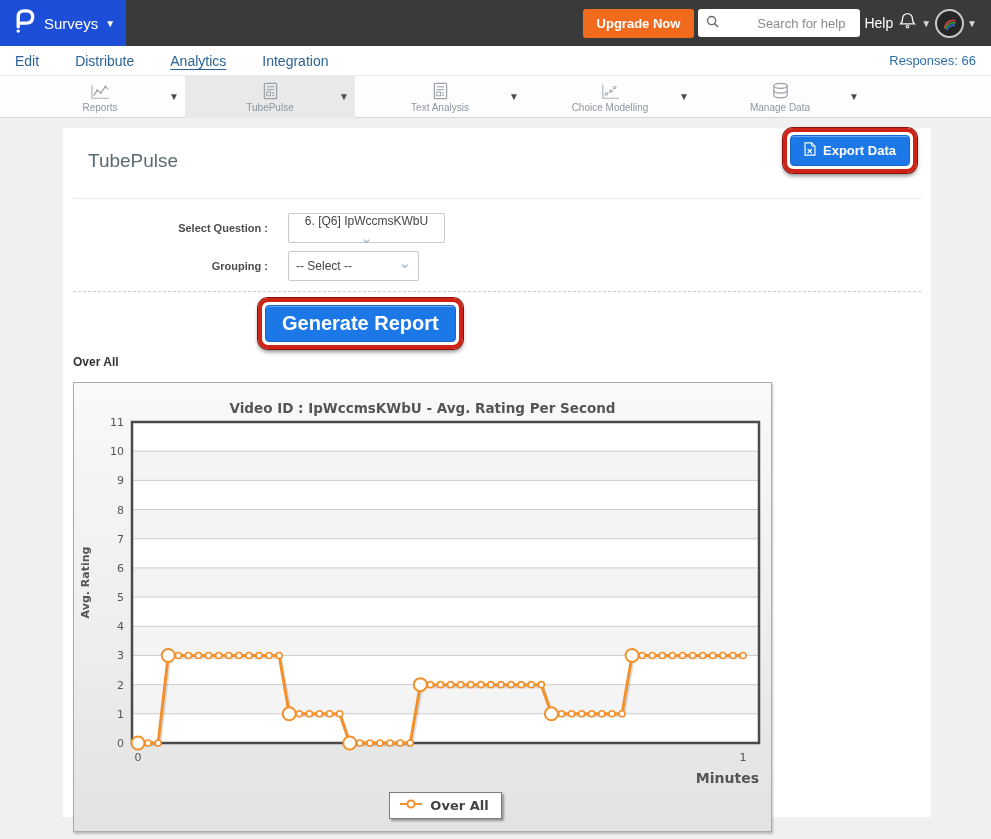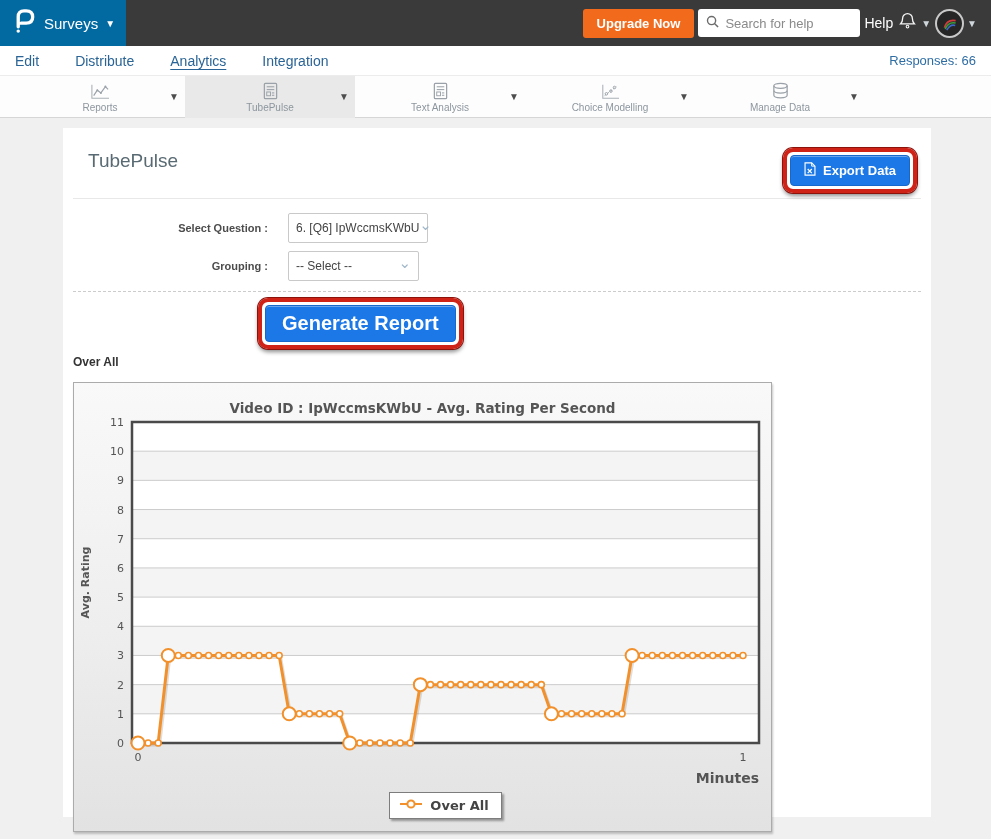--- a/index.html
+++ b/index.html
@@ -2,32 +2,32 @@
 <html><head>
 <meta charset="utf-8">
 <style>
   * { margin:0; padding:0; box-sizing:border-box; }
   html,body { width:991px; height:839px; }
   body { font-family:"Liberation Sans", sans-serif; background:#f0f0f0; overflow:hidden; }
   .page { position:relative; width:991px; height:839px; }
 
   
   .topnav { height:46px; background:#3a3a3a; display:flex; align-items:center; }
-  .brand { width:126px; height:46px; background:#0369a1; display:flex; align-items:center; justify-content:center; gap:7px; cursor:pointer; }
+  .brand { width:126px; height:46px; background:#1d4ed8; display:flex; align-items:center; justify-content:center; gap:7px; cursor:pointer; }
   .brand .product { color:#fff; font-size:15px; }
   .caret { color:#cfd6dc; font-size:10px; }
   .brand .caret { color:#fff; }
   .crumbs { display:flex; align-items:center; gap:12px; margin-left:26px; font-size:14px; }
   .crumb-parent { color:#7f97a8; cursor:pointer; }
   .crumb-sep { color:#8a8a8a; font-size:13px; }
   .crumb-current { color:#ffffff; }
   .topnav-right { margin-left:auto; display:flex; align-items:center; gap:4px; padding-right:14px; }
   .upgrade-btn { background:#f26b1d; color:#fff; font-weight:bold; font-size:13px; border:none; border-radius:3px; padding:7px 14px; cursor:pointer; }
   .searchbox { display:flex; align-items:center; background:#fff; border-radius:3px; height:28px; width:162px; padding:0 8px; gap:6px; }
-  .searchbox input { border:none; outline:none; font-size:13px; width:120px; font-family:"Liberation Sans",sans-serif; color:#333; }
+  .searchbox input { border:none; outline:none; font-size:13px; width:120px; font-family:"Liberation Sans",sans-serif; color:#333;text-align:right; }
   .searchbox input::placeholder { color:#8a8a8a; }
   .help-label { color:#fff; font-size:14px; cursor:pointer; }
   .iconbtn { display:flex; align-items:center; gap:3px; cursor:pointer; }
   .avatar { width:29px; height:29px; border-radius:50%; background:#262626; border:2px solid #c9c9c9; display:flex; align-items:center; justify-content:center; }
 
   
   .subnav { height:30px; background:#fff; display:flex; align-items:center; padding:0 15px; border-bottom:1px solid #ececec; }
   .subnav-item { color:#2a6496; font-size:14px; margin-right:36px; cursor:pointer; }
   .subnav-item.active { text-decoration:underline; text-underline-offset:3px; }
   .responses { margin-left:auto; color:#2e6da4; font-size:13px; }
@@ -39,29 +39,29 @@
   .tab .tab-label { font-size:10px; color:#8d969e; margin-top:1px; }
   .tab .tab-caret { position:absolute; right:6px; top:15px; color:#4d4d4d; font-size:10px; }
   .tab .tab-icon { height:19px; display:flex; align-items:flex-end; }
 
   
   .card { position:absolute; left:63px; top:128px; width:868px; height:689px; background:#fff; }
   .card-header { position:relative; height:58px; padding:22px 10px 0 25px; }
   .page-title { font-size:19px; color:#596a73; }
   .ring { display:inline-block; border:4px solid #cf2318; border-radius:10px; padding:3px; box-shadow:0 0 0 1px #8c130c, 0 3px 4px rgba(0,0,0,.45); background:rgba(255,255,255,.35); }
   .blue-btn { background:#1b78e6; border:1px solid #1668cc; color:#fff; font-weight:bold; font-size:13px; border-radius:4px; padding:6px 13px; cursor:pointer; display:inline-flex; align-items:center; gap:7px; box-shadow:inset 0 1px 0 rgba(255,255,255,.35); font-family:"Liberation Sans",sans-serif; }
-  .export-ring { position:absolute; right:14px; top:20px; }
+  .export-ring { position:absolute; right:14px; top:0; }
   .divider { border-bottom:1px solid #e8e8e8; margin:12px 10px 0 10px; }
   .form-area { padding-top:14px; }
   .form-row { display:flex; align-items:center; margin-left:10px; margin-bottom:8px; }
   .form-label { width:195px; text-align:right; font-weight:bold; font-size:11px; color:#4c4c4c; }
   .selectbox { margin-left:20px; height:30px; border:1px solid #c9c9c9; border-radius:2px; background:#fff; display:flex; align-items:center; padding:0 7px; cursor:pointer; }
   .selectbox .sel-value { flex:1; font-size:12px; color:#444; white-space:nowrap; }
   .selectbox .sel-caret { color:#9fb6c9; font-size:15px; line-height:8px; margin-top:-6px; }
-  .q-select { width:140px; }
+  .q-select { width:157px;flex-direction:column; }
   .g-select { width:131px; }
   .dashed { border-top:1px dashed #cccccc; margin:10px 10px 0 10px; }
   .generate-ring { margin:6px 0 0 195px; }
   .section-label { font-weight:bold; font-size:12px; color:#333; margin:6px 0 0 10px; }
 
   
   .chart-panel { position:relative; margin:13px 0 0 10px; width:699px; height:450px; background:linear-gradient(180deg,#f9f9f9 0%,#eeeeee 55%,#e2e2e2 100%); border:1px solid #ababab; box-shadow:1px 2px 2px rgba(0,0,0,.22); }
   .chart-title { text-align:center; padding-top:17px; font-family:"DejaVu Sans",sans-serif; font-weight:bold; font-size:13.5px; color:#555; }
   svg text { font-family:"DejaVu Sans",sans-serif; }
   .xlabel { width:627px; margin-left:58px; text-align:right; font-family:"DejaVu Sans",sans-serif; font-weight:bold; font-size:14px; color:#555; margin-top:-2px; }

